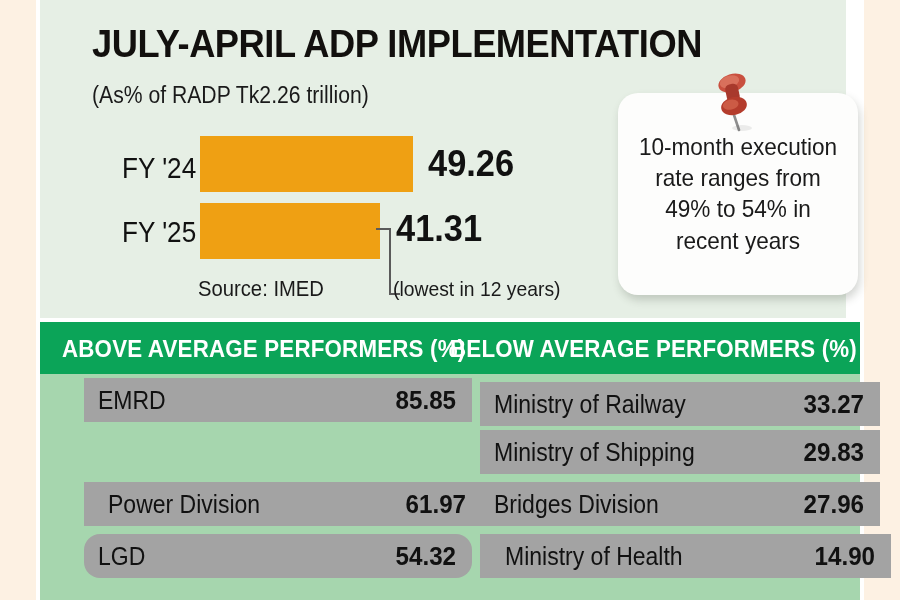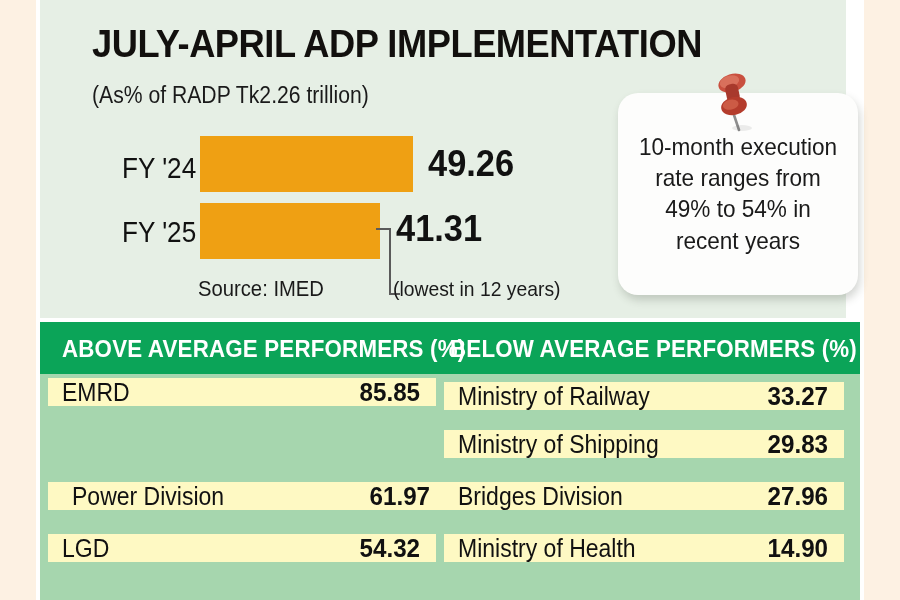--- a/index.html
+++ b/index.html
@@ -188,24 +188,25 @@
 
   .grid {
     position: absolute;
     left: 0;
     top: 52px;
     width: 820px;
     height: 226px;
   }
   .cell {
     position: absolute;
-    background: #fef9c3;
+    background: #a3a3a3;
     display: flex;
     align-items: center;
-    height: 28px;
+    height: 44px;
+    margin-left: 36px;
   }
   .cell.col-l { left: 8px;   width: 388px; }
   .cell.col-r { left: 404px; width: 400px; }
   .cell-name {
     font-family: "Liberation Sans Narrow", "Liberation Sans", sans-serif;
     font-size: 25px;
     color: #111;
     margin-left: 14px;
     transform: scaleX(0.92);
     transform-origin: left center;
@@ -281,37 +282,37 @@
     <div class="grid">
 
       <div class="cell col-l" style="top:4px;">
         <span class="cell-name">EMRD</span>
         <span class="cell-val">85.85</span>
       </div>
       <div class="cell col-l" style="top:108px;padding-left:10px;">
         <span class="cell-name">Power Division</span>
         <span class="cell-val">61.97</span>
       </div>
-      <div class="cell col-l" style="top:160px;">
+      <div class="cell col-l" style="top:160px;border-radius:16px;">
         <span class="cell-name">LGD</span>
         <span class="cell-val">54.32</span>
       </div>
 
       <div class="cell col-r" style="top:8px;">
         <span class="cell-name">Ministry of Railway</span>
         <span class="cell-val">33.27</span>
       </div>
       <div class="cell col-r" style="top:56px;justify-content:space-between;">
         <span class="cell-name">Ministry of Shipping</span>
         <span class="cell-val">29.83</span>
       </div>
       <div class="cell col-r" style="top:108px;">
         <span class="cell-name">Bridges Division</span>
         <span class="cell-val">27.96</span>
       </div>
-      <div class="cell col-r" style="top:160px;">
+      <div class="cell col-r" style="top:160px;padding-left:11px;">
         <span class="cell-name">Ministry of Health</span>
         <span class="cell-val">14.90</span>
       </div>
 
     </div>
   </div>
 </div>
 
 </body></html>

